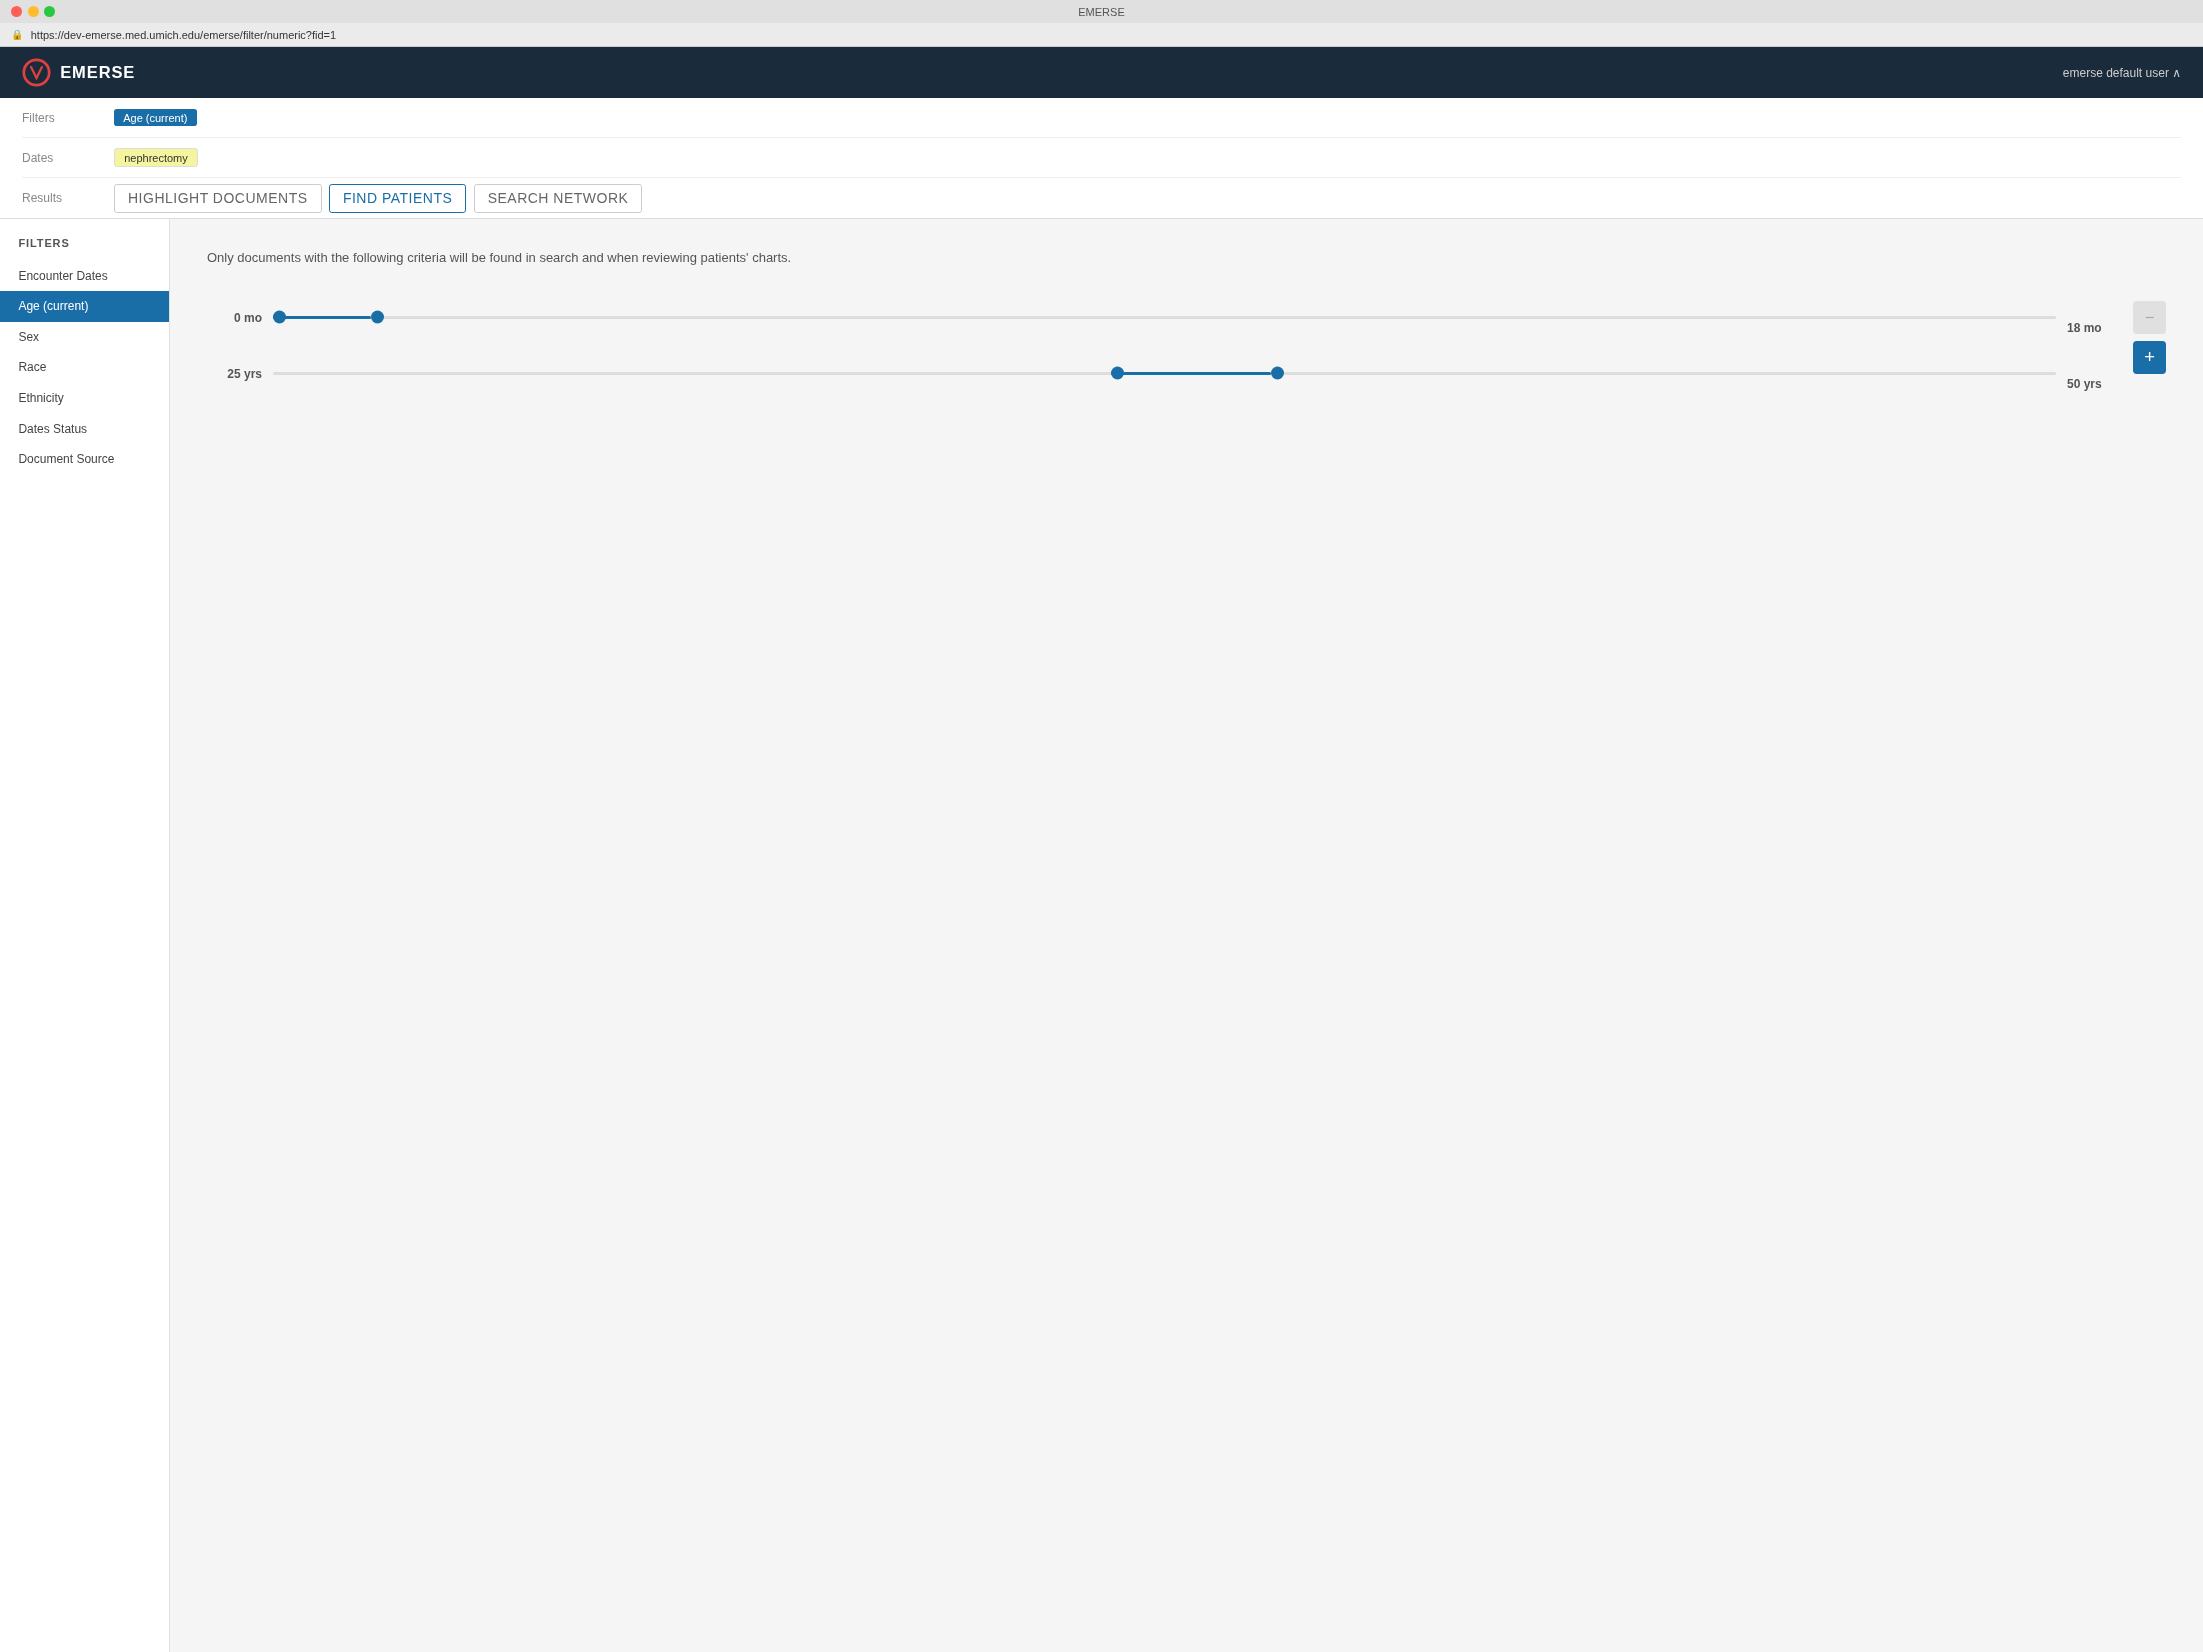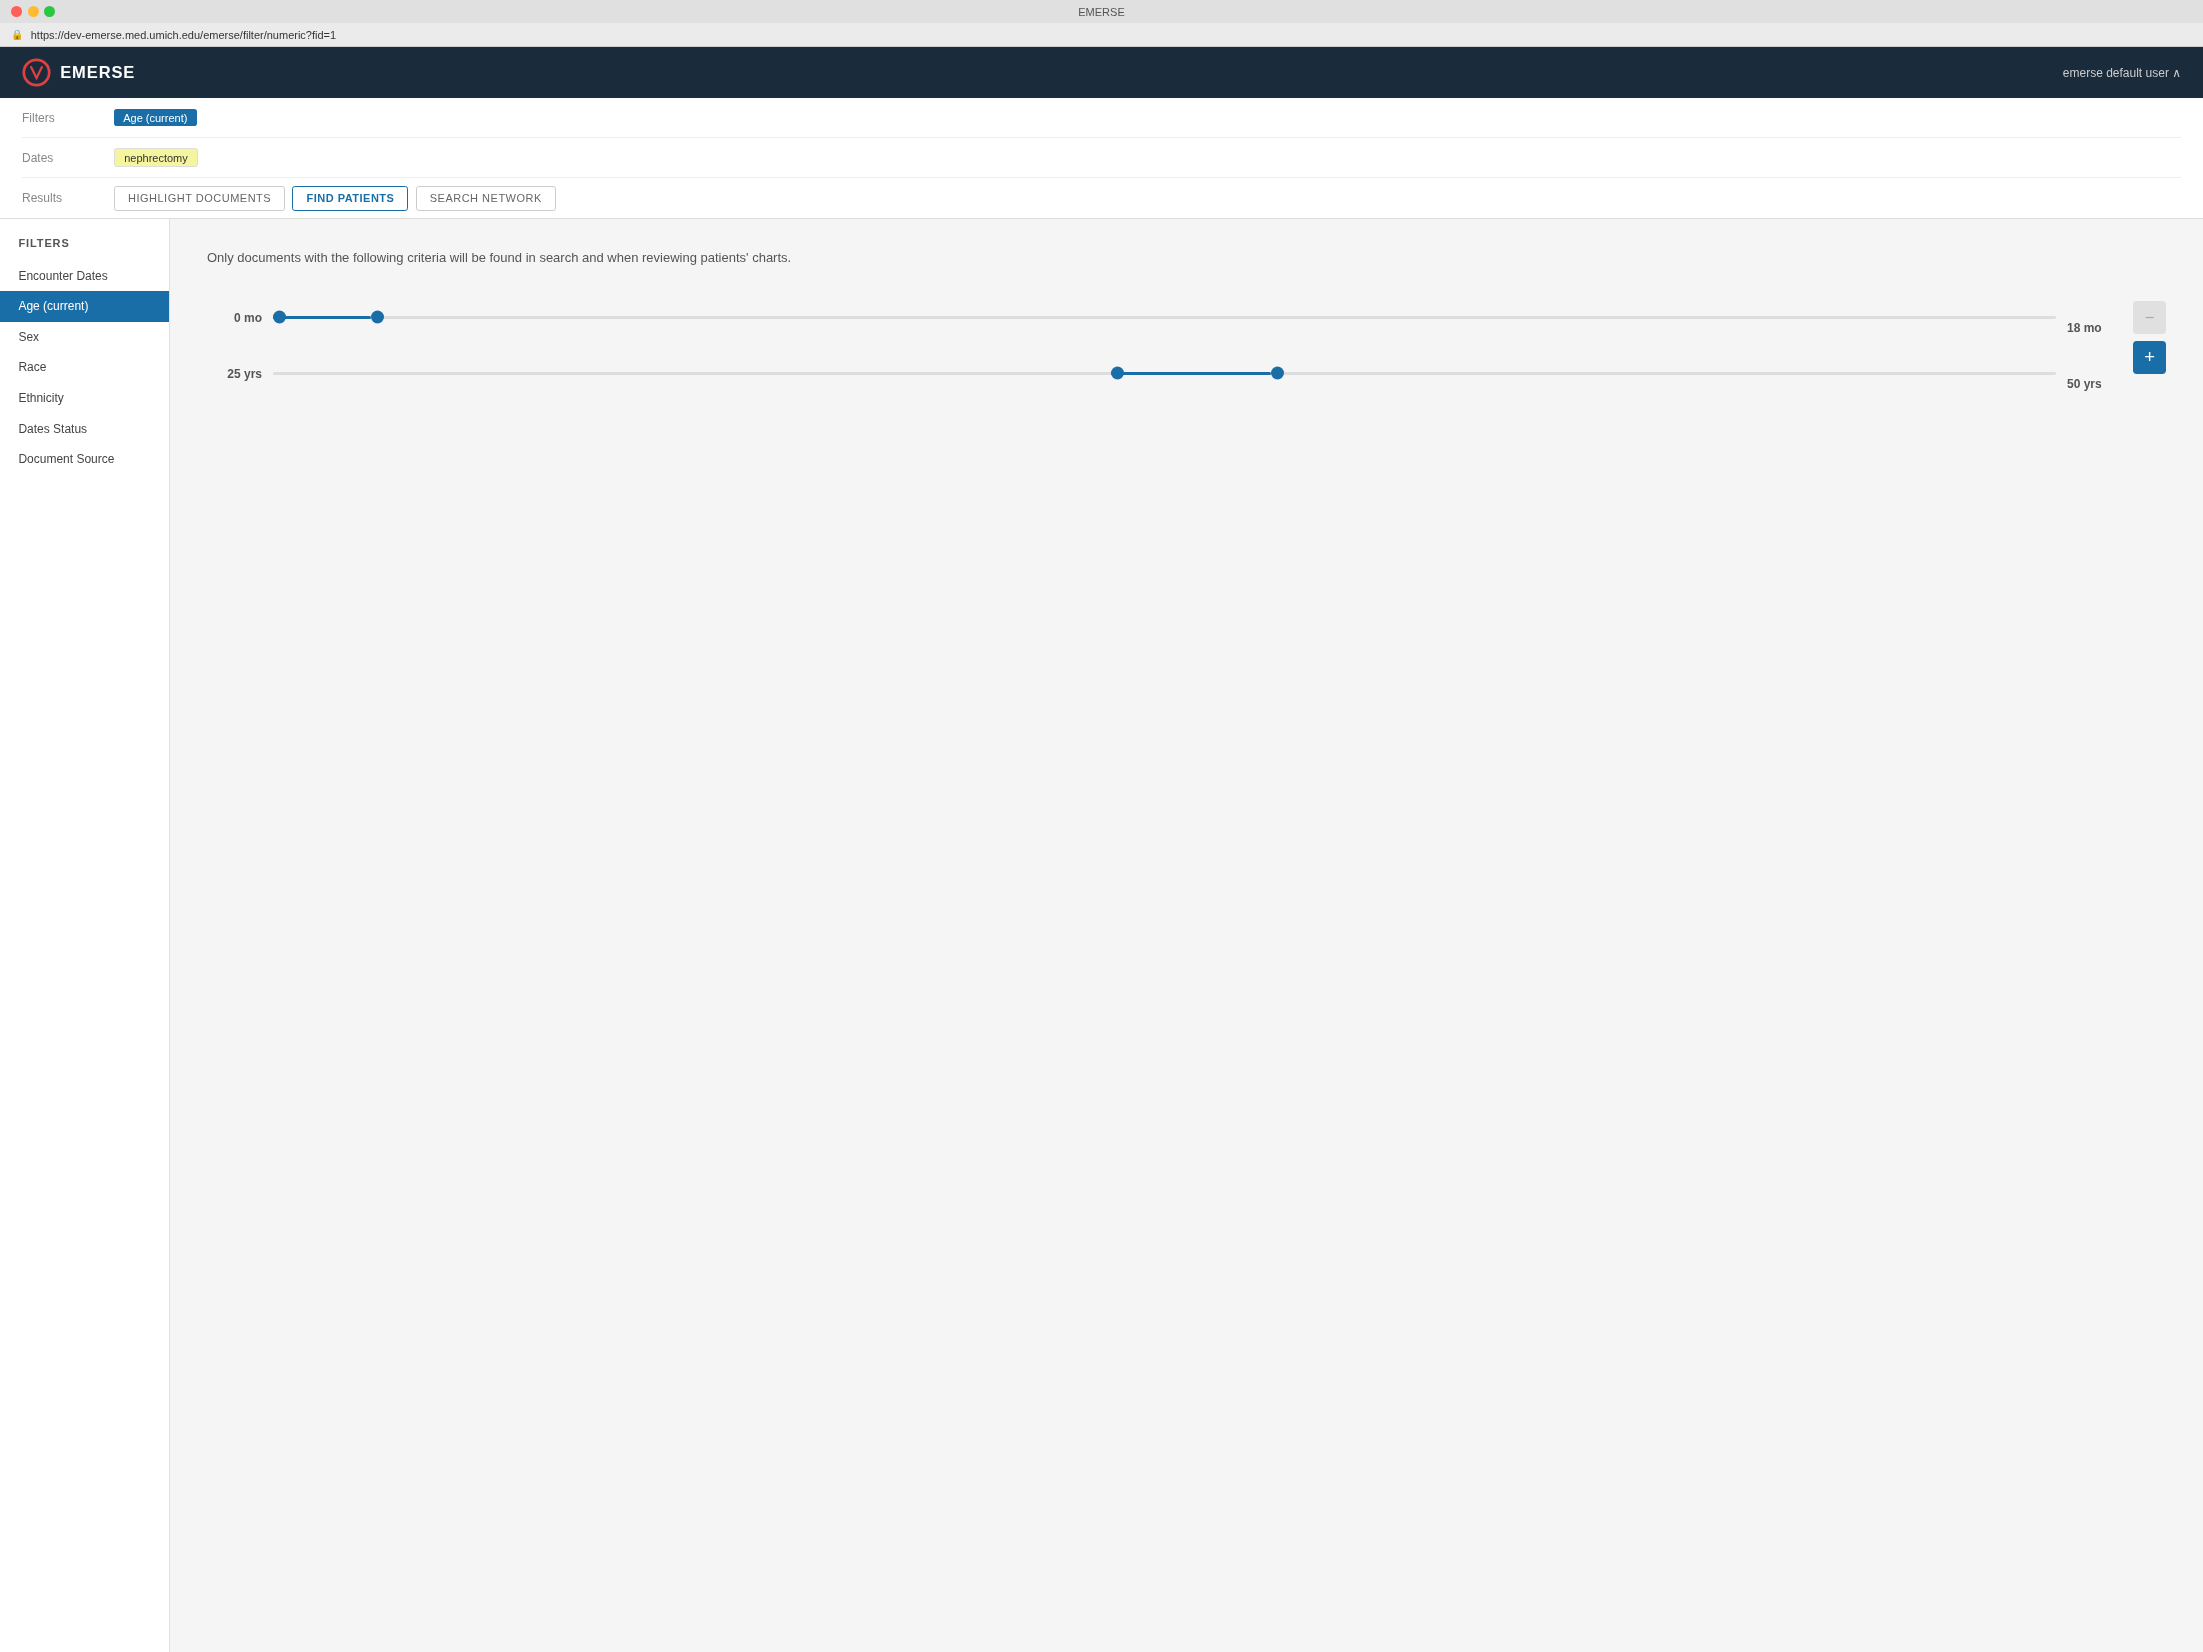--- a/index.html
+++ b/index.html
@@ -26,22 +26,22 @@
 
     
     .topbar { background: white; border-bottom: 0.9px solid #ddd; padding: 0 22px; }
     .topbar-row { display: flex; align-items: center; min-height: 40px; border-bottom: 0.9px solid #eee; }
     .topbar-row:last-child { border-bottom: none; }
     .topbar-label { color: #888; font-size: 12px; width: 92px; flex-shrink: 0; }
     .topbar-value { font-size: 12px; color: #333; }
     .filter-tag { background: #1a6ea8; color: white; padding: 2.8px 9.2px; border-radius: 2.8px; font-size: 11px; cursor: pointer; }
     .term-tag { background: #f5f5a0; border: 0.9px solid #ddd; padding: 2.8px 9.2px; border-radius: 2.8px; font-size: 11px; color: #333; cursor: pointer; }
     .topbar-actions { display: flex; align-items: center; gap: 7.3px; }
-    .btn-action { padding: 5.5px 13px; border: 0.9px solid #ccc; background: white; color: #666; font-size: 11px; border-radius: 2.8px; cursor: pointer; letter-spacing: 0.5px; text-transform: uppercase; }
-    .btn-action.primary { border-color: #1a6ea8; color: #1a6ea8; font-weight: bold; }
+    .btn-action { padding: 5.5px 13px; border: 0.9px solid #ccc; background: white; color: #666; font-size: 14px; border-radius: 2.8px; cursor: pointer; letter-spacing: 0.5px; text-transform: uppercase; }
+    .btn-action.primary { border-color: #1a6ea8; color: #1a6ea8; }
 
     
     .main-content { display: flex; min-height: calc(100vh - 184px); background: #f5f5f5; }
 
     
     .sidebar { width: 170px; background: white; border-right: 0.9px solid #e0e0e0; padding: 18.4px 0; flex-shrink: 0; }
     .sidebar-title { font-size: 11px; font-weight: 700; color: #555; letter-spacing: 0.9px; padding: 0 18.4px 11px 18.4px; }
     .sidebar-item { padding: 8.3px 18.4px; font-size: 12px; color: #444; cursor: pointer; }
     .sidebar-item.active { background: #1a6ea8; color: white; }
 

